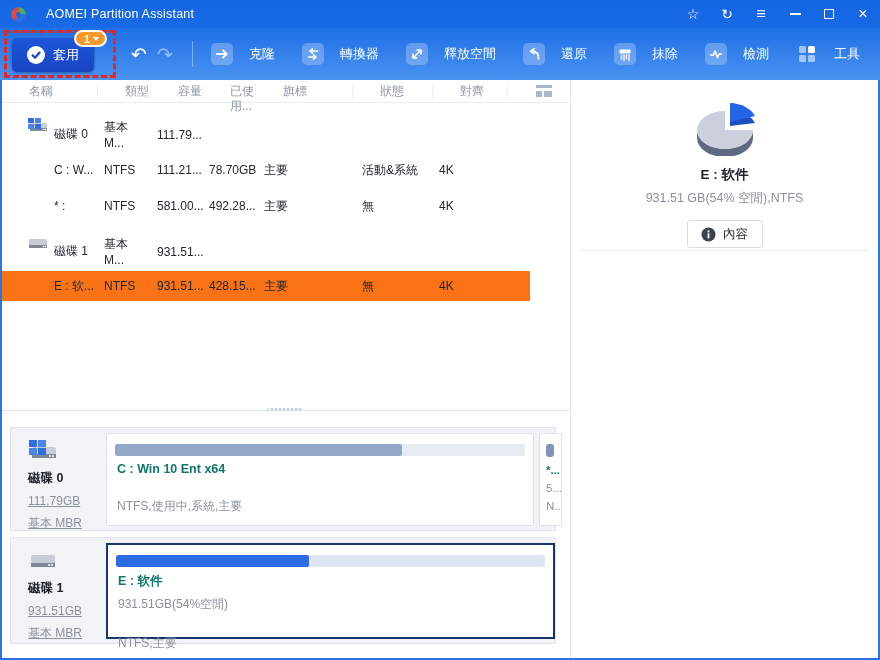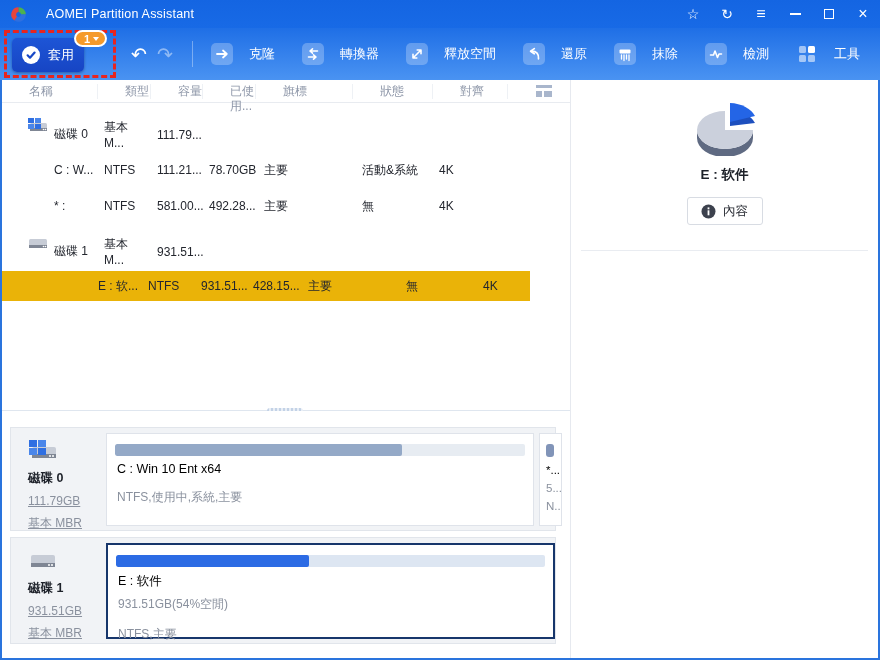--- a/index.html
+++ b/index.html
@@ -18,21 +18,21 @@
          color:#fff; font-size:14px; cursor:default; }
   .wcb .minbar { width:11px; height:2px; background:#fff; }
   .wcb .maxbox { width:10px; height:10px; border:1.5px solid #fff; }
 
   
   .toolbar { position:absolute; left:0; top:28px; width:880px; height:52px;
              background:linear-gradient(#1f6fe6,#4a93f2); display:flex; align-items:center; color:#fff; }
   .applyzone { position:relative; width:124px; height:52px; flex:0 0 auto; }
   .dashbox { position:absolute; left:4px; top:2px; width:112px; height:48px;
              border:3px dashed #e8251f; }
-  .applybtn { position:absolute; left:12px; top:10px; width:72px; height:34px;
+  .applybtn { position:absolute; left:12px; top:10px; width:82px; height:34px;
               background:linear-gradient(#1d55d6,#1745c4); border-radius:5px;
               display:flex; align-items:center; justify-content:center; gap:8px;
               box-shadow:0 1px 3px rgba(0,0,30,.35); cursor:pointer; }
   .applybtn .chk { width:18px; height:18px; background:#fff; border-radius:50%;
                    display:flex; align-items:center; justify-content:center; }
   .applybtn .txt { font-size:13px; color:#fff; }
   .badge { position:absolute; left:74px; top:2px; height:17px; padding:0 6px 0 8px;
            background:#f59a2b; border:2px solid #fff; border-radius:10px;
            display:flex; align-items:center; gap:3px; font-size:11px; color:#fff; font-weight:bold; }
   .badge .caret { width:0; height:0; border-left:3.5px solid transparent; border-right:3.5px solid transparent;
@@ -60,21 +60,21 @@
   .tgrid { display:grid; grid-template-columns:95px 53px 52px 53px 97px 80px 75px 1fr; align-items:center; }
   .thead { height:23px; border-bottom:1px solid #e8ebf0; color:#8d96a8; font-size:12px; }
   .thead .hc { height:15px; line-height:15px;padding-left:27px; }
   .thead .hc + .hc { border-left:1px solid #eef1f5; }
   .hc0 { padding-left:52px; } .hc1,.hc2,.hc3,.hc6 { padding-left:7px; }
   .hc4 { padding-left:9px; } .hc5 { padding-left:10px; }
   .hc7 { display:flex; justify-content:flex-start; padding-left:8px; border-left:1px solid #eef1f5; }
   .trow { width:528px; height:30px; font-size:12px; color:#23262e; cursor:default; }
   .trow .cname { position:relative; padding-left:52px; }
   .trow .cname .dico { position:absolute; left:25px; top:-9px; }
-  .trow.sel { background:#eab308;padding-left:44px; }
+  .trow.sel { background:#f97316; }
   .r1 { margin-top:16px; } .r2 { margin-top:6px; } .r3 { margin-top:6px; }
   .r4 { margin-top:15px; } .r5 { margin-top:5px; }
   .c1,.c2,.c3,.c6 { padding-left:7px; } .c4 { padding-left:9px; } .c5 { padding-left:10px; }
 
   
   .pie { position:relative; width:60px; height:56px; margin:20px auto 0; }
   .vtitle { margin-top:10px; text-align:center; font-size:13.5px; font-weight:bold; color:#1d2129; }
   .vinfo  { margin-top:6px; text-align:center; font-size:12.5px; color:#8a919e; }
   .vbtn { margin:13px auto 0; width:76px; height:28px; border:1px solid #d8dce3; border-radius:3px;
           background:#fff; display:flex; align-items:center; justify-content:center; gap:7px;
@@ -88,23 +88,23 @@
   .dcol .dname { margin-top:3px; font-size:12.5px; font-weight:bold; color:#1d2129; }
   .dcol .dsize, .dcol .dtype { margin-top:7px; font-size:12px; color:#8a919e;text-decoration:underline; }
   .pblock { position:absolute; top:5px; background:#fff; border:1px solid #dfe3ea; cursor:pointer; }
   .pb-main0 { left:95px; width:428px; height:93px; }
   .pb-mini  { left:528px; width:23px; height:93px; }
   .pb-main1 { left:95px; width:449px; height:96px; border:2px solid #17366b; }
   .pbar { margin:10px 8px 0; height:12px; border-radius:2px; background:#e7ecf2; overflow:hidden; }
   .pb-main1 .pbar { background:#dde6f2; }
   .pfill { height:100%; border-radius:2px; }
   .fill-gray { background:#94a9c7; } .fill-blue { background:#2c6be4; }
-  .pname { margin:6px 0 0 10px; font-size:12.5px; font-weight:normal; color:#000000; }
+  .pname { margin:6px 0 0 10px; font-size:12.5px; font-weight:bold; color:#0f766e; }
   .pinfo { margin:6px 0 0 10px; font-size:12px; color:#8a919e; }
-  .pattrs{ margin:13px 0 0 10px; font-size:12px; color:#8a919e; }
+  .pattrs{ margin:22px 0 0 10px; font-size:12px; color:#8a919e; }
   .minibar { margin:10px 0 0 6px; width:8px; height:13px; border-radius:3px; background:#8194b8; }
   .pb-mini .pname { margin:7px 0 0 6px; font-size:11.5px; }
   .pb-mini .pinfo, .pb-mini .pattrs { margin:6px 0 0 6px; font-size:11.5px; }
 </style>
 </head>
 <body>
 
 <div class="win">
 
   <div class="titlebar">
@@ -315,20 +315,21 @@
   <div class="right">
     <div class="pie">
       <svg width="60" height="56" viewBox="0 0 60 56">
         <path d="M2 30 A28 19 0 0 0 58 30 L58 38 A28 19 0 0 1 2 38 Z" fill="#5f6a82"></path>
         <path d="M30 30 L58 30 A28 19 0 1 1 30 11 Z" fill="#cbd0dc"></path>
         <path d="M35 22 L35 6 A28 19 0 0 1 60 19 Z" fill="#1d4fbe" transform="translate(0,4)"></path>
         <path d="M35 22 L35 3 A28 19 0 0 1 60 16 Z" fill="#2465e6"></path>
       </svg>
     </div>
     <div class="vtitle">E : 软件</div>
+    <div class="vinfo">931.51 GB(54% 空閒),NTFS</div>
     <div class="vbtn">
       <svg width="15" height="15" viewBox="0 0 15 15">
           <circle cx="7.5" cy="7.5" r="7" fill="#3c414d"></circle>
           <rect x="6.6" y="6.3" width="1.8" height="5" fill="#fff"></rect>
           <rect x="6.6" y="3.4" width="1.8" height="1.9" fill="#fff"></rect>
         </svg>
       <span>內容</span>
     </div>
     <div class="rdivider"></div>
   </div>

